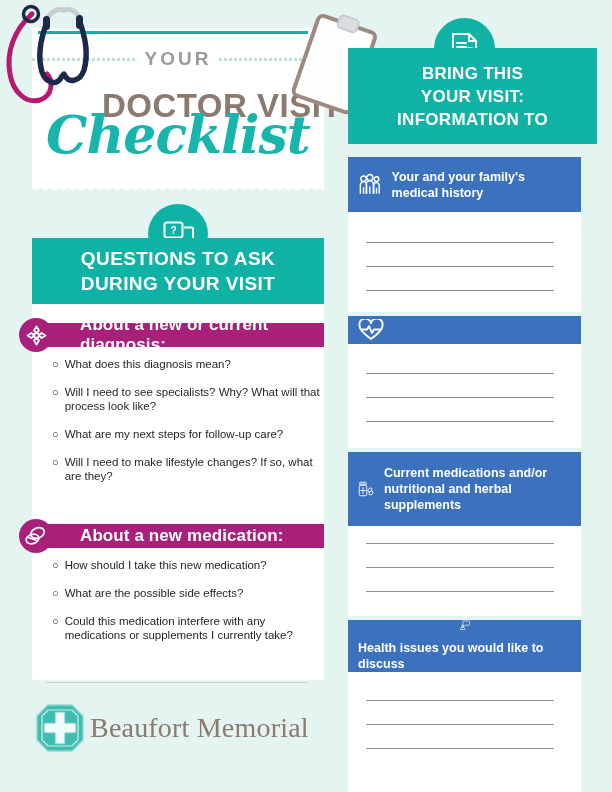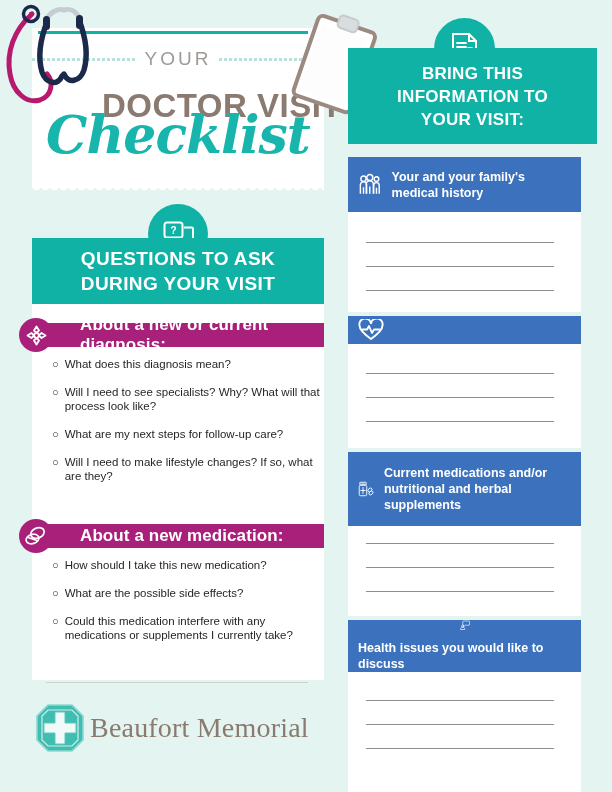--- a/index.html
+++ b/index.html
@@ -34,21 +34,21 @@
   }
   .kicker-row {
     position: absolute; left: 32px; top: 47px;
     width: 292px; height: 24px;
     display: flex; align-items: center; justify-content: center; gap: 8px;
   }
   .dotline { flex: 1; height: 3px;
     background: radial-gradient(circle at 1.6px 1.5px, #b9e2de 1.5px, rgba(0,0,0,0) 1.7px) repeat-x;
     background-size: 5px 3px; }
   .kicker {
-    font-size: 19px; letter-spacing: 3px; color: #9e9a97; font-weight: 400;
+    font-size: 19px; letter-spacing: 3px; color: #9e9a97; font-weight: 700;
     white-space: nowrap;
   }
   .title-main {
     position: absolute; left: 32px; top: 86px; width: 292px;
     text-align: center; font-size: 33px; font-weight: 700;
     letter-spacing: 0.5px; color: #8a7a70; line-height: 40px; margin-left: 44px;
   }
   .title-script {
     position: absolute; left: 32px; top: 103px; width: 292px;
     text-align: center; font-family: "DejaVu Serif", serif;
@@ -290,22 +290,22 @@
         <path d="M4 2 H20 L27 9 V31 H4 Z" fill="none" stroke="#fff" stroke-width="2"></path>
         <path d="M20 2 V9 H27" fill="none" stroke="#fff" stroke-width="2"></path>
         <path d="M8 11 H17 M8 15 H17 M8 19 H14" stroke="#fff" stroke-width="1.8" stroke-linecap="round"></path>
         <circle cx="21" cy="22" r="6" fill="none" stroke="#fff" stroke-width="2.2"></circle>
         <path d="M25.5 26.5 L30 31" stroke="#fff" stroke-width="2.6" stroke-linecap="round"></path>
       </svg>
     </div>
     <div class="r-head-bar">
       <div class="r-head-text">
         <div>BRING THIS</div>
+        <div>YOUR VISIT:</div>
         <div>INFORMATION TO</div>
-        <div>YOUR VISIT:</div>
       </div>
     </div>
 
     <div class="r-white" style="top:157px; height:155px;"></div>
     <div class="r-sec-bar" style="top:157px; height:55px;">
       <svg width="30" height="28" viewBox="0 0 30 28">
         <circle cx="7" cy="6" r="3.4" fill="none" stroke="#fff" stroke-width="1.8"></circle>
         <circle cx="15" cy="4.5" r="3.8" fill="none" stroke="#fff" stroke-width="1.8"></circle>
         <circle cx="23.5" cy="6.5" r="3" fill="none" stroke="#fff" stroke-width="1.8"></circle>
         <path d="M3 25 V14 a4 4 0 0 1 8 0 V25 M7 17 V25" fill="none" stroke="#fff" stroke-width="1.8"></path>

